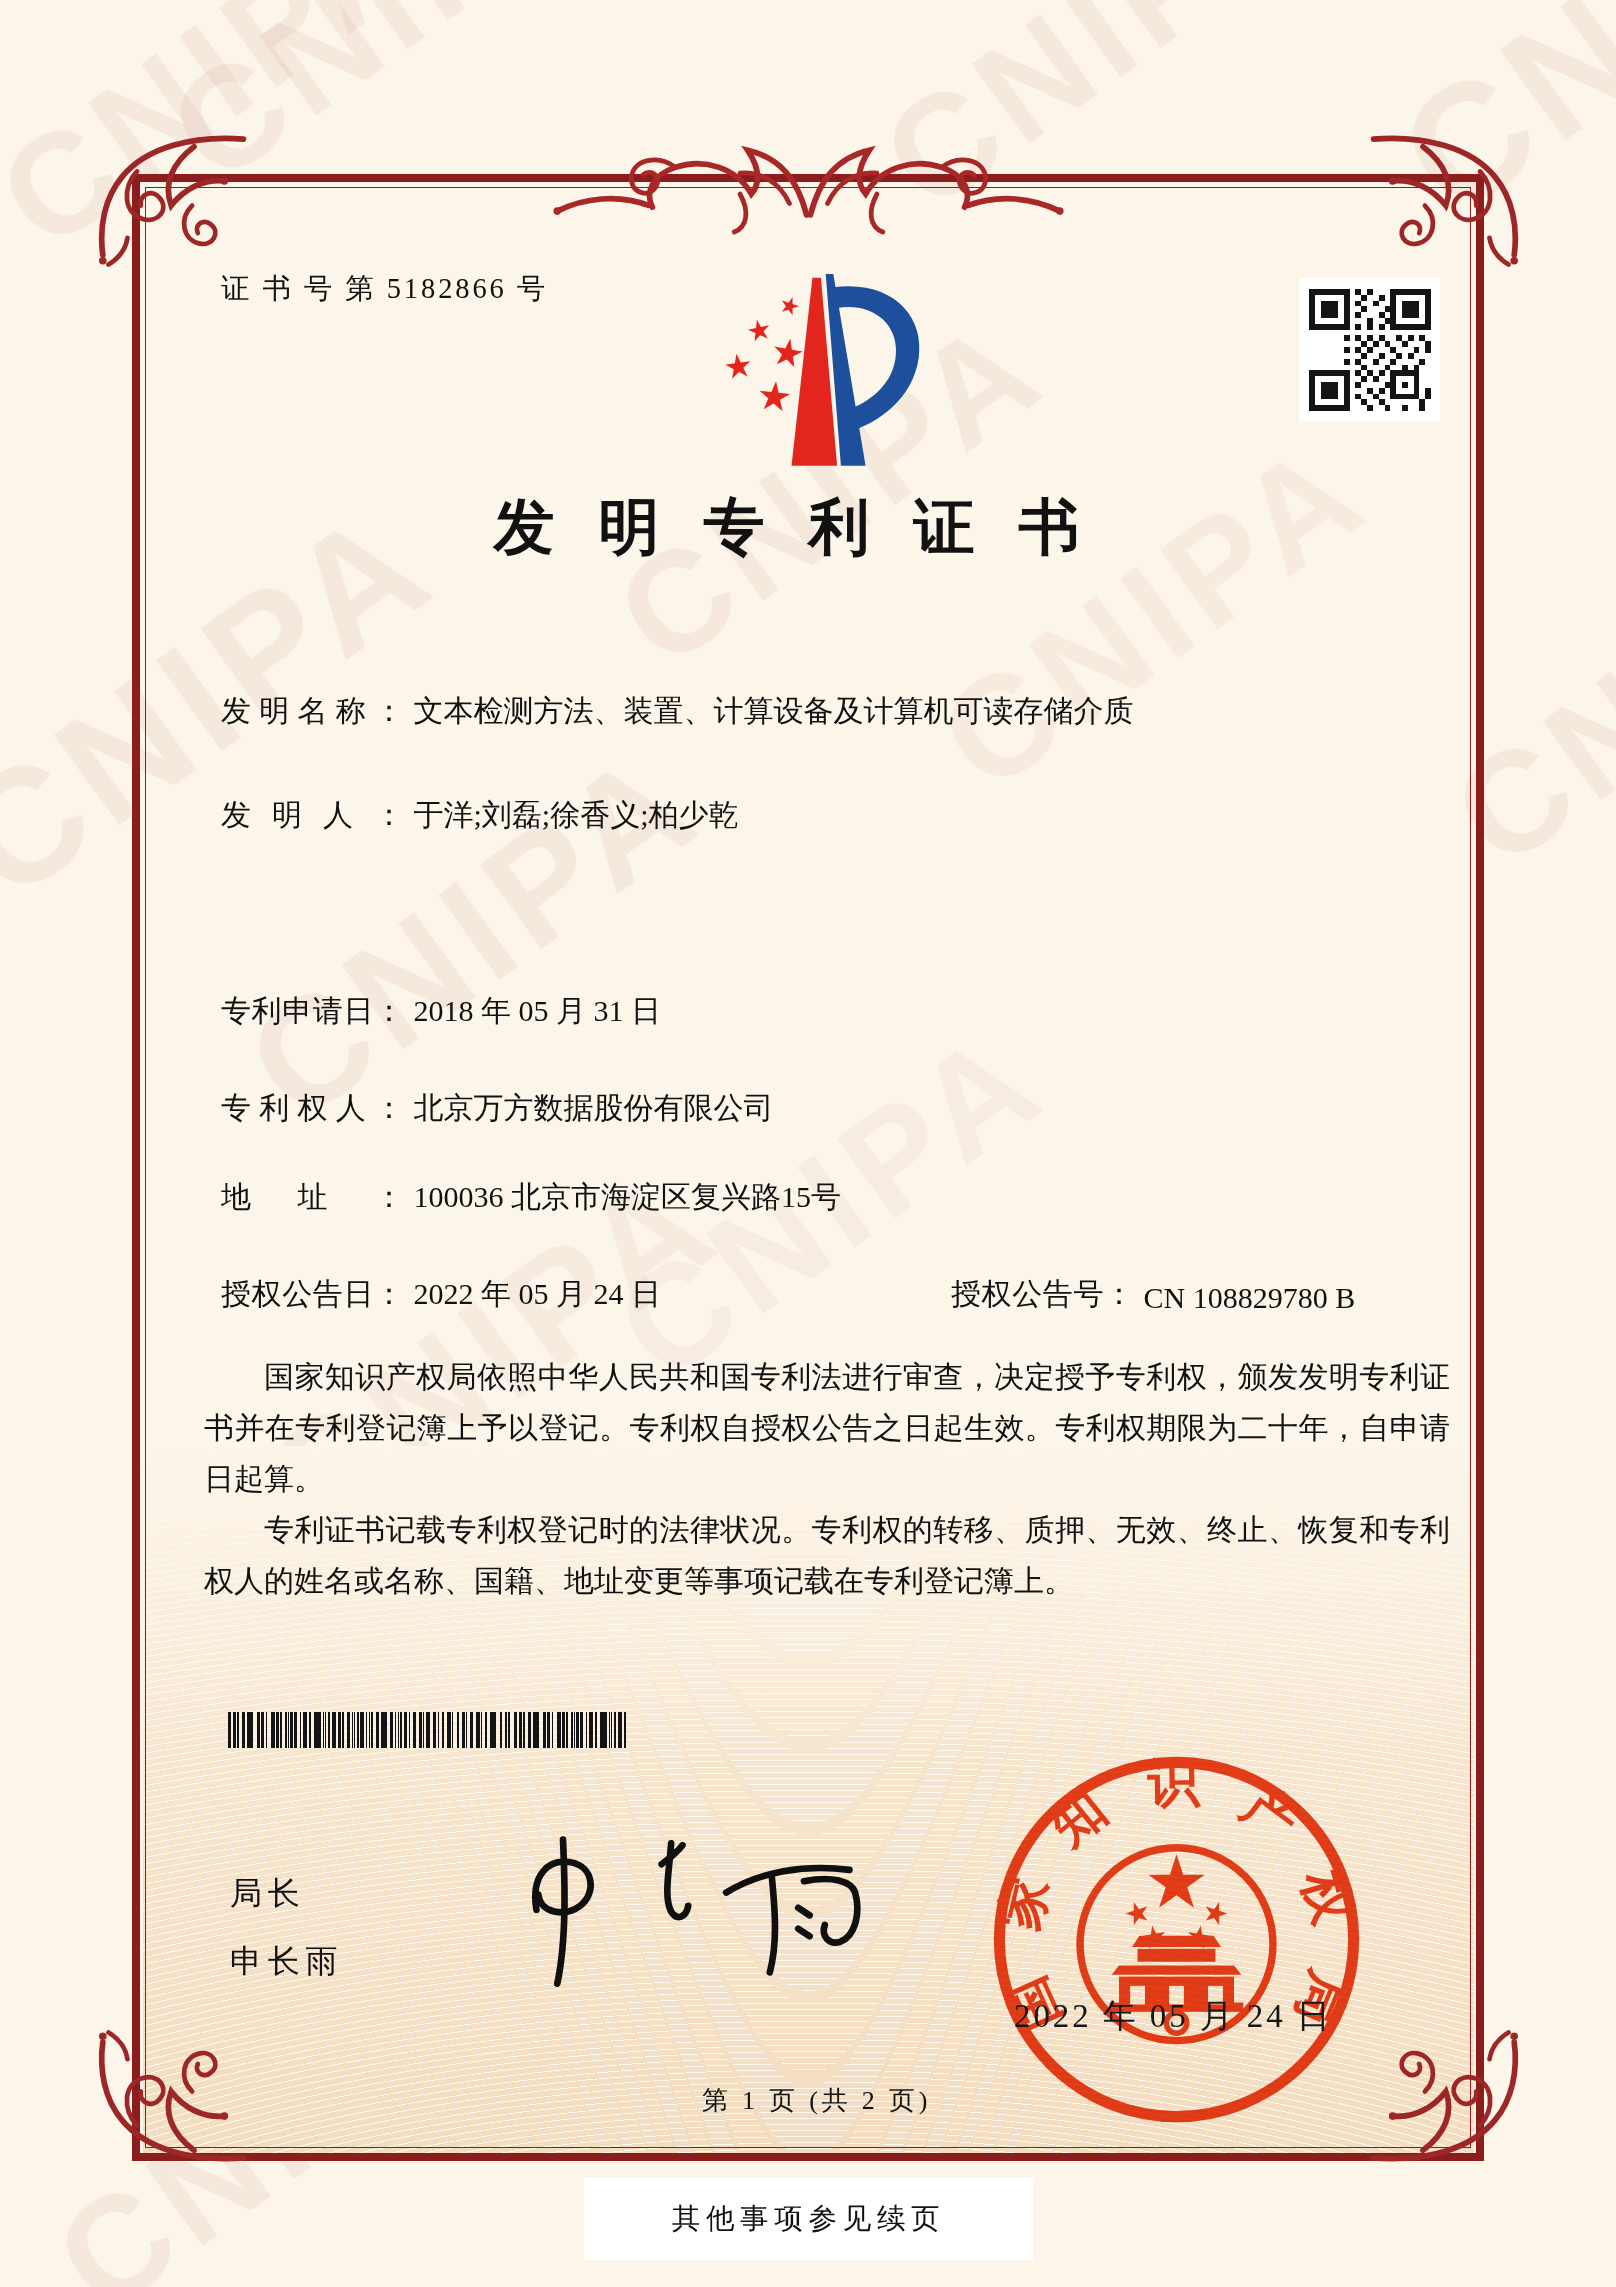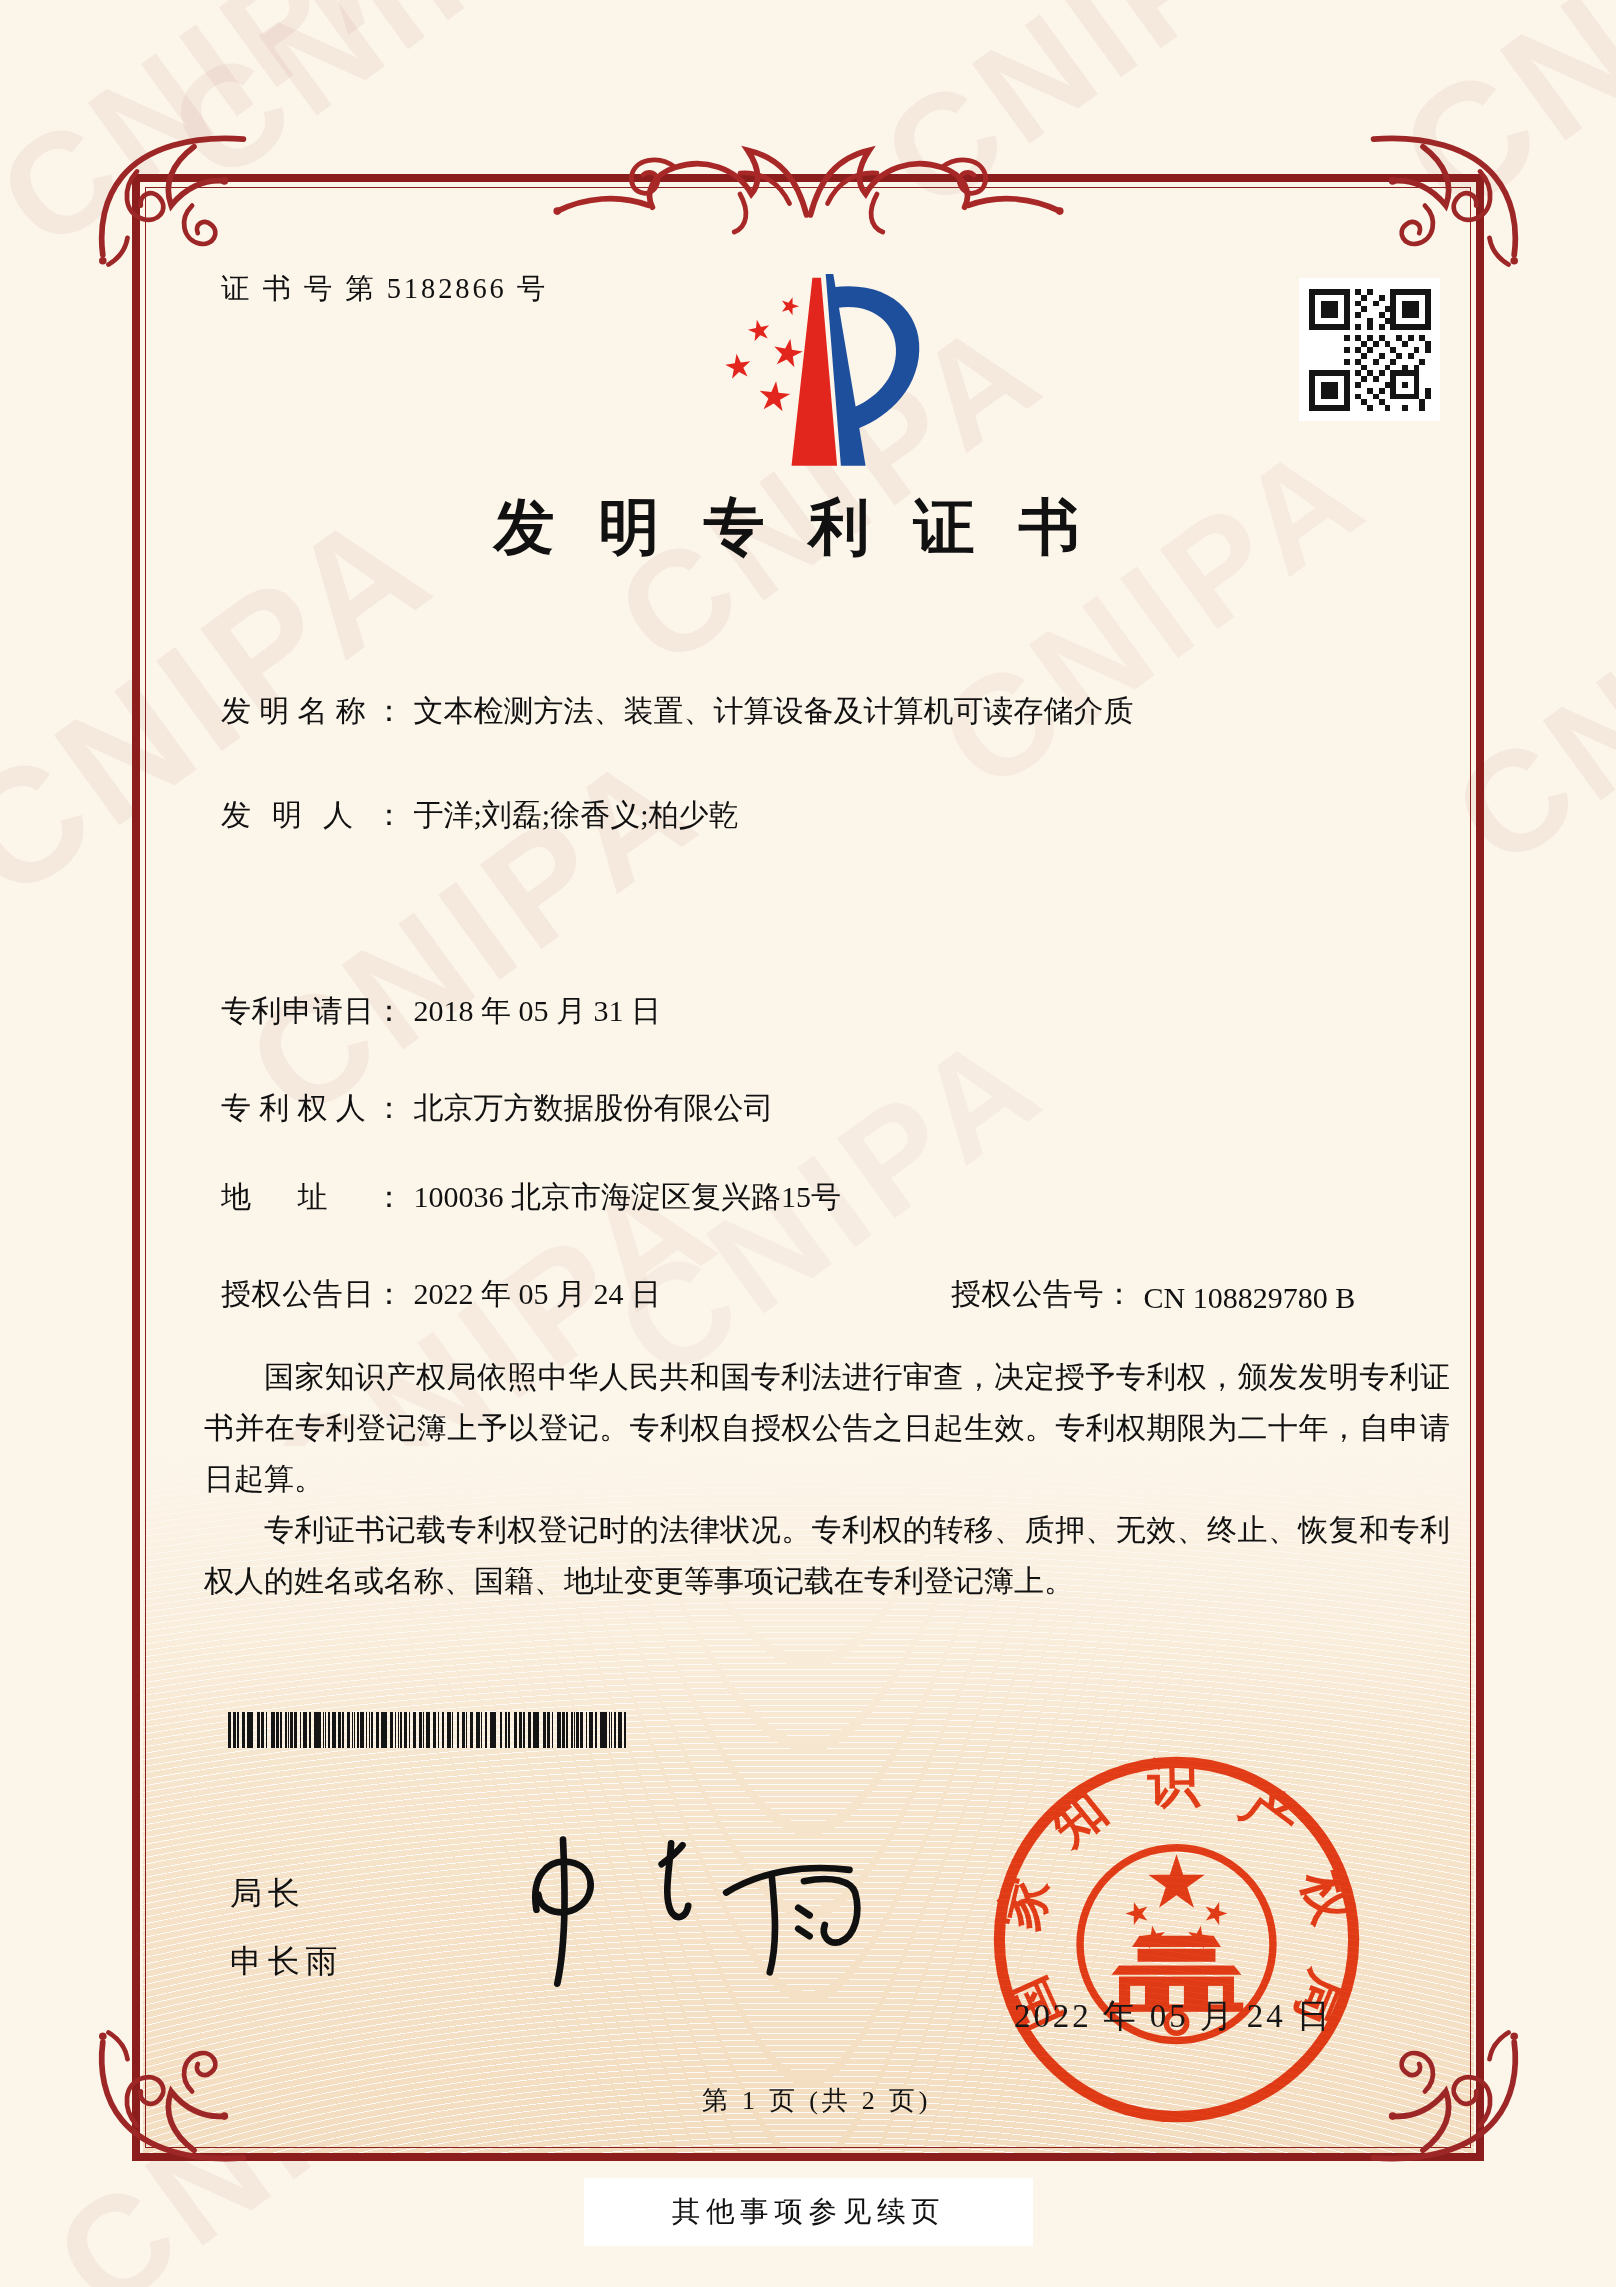--- a/index.html
+++ b/index.html
@@ -59,21 +59,21 @@
             font-family:"Liberation Sans","DejaVu Sans",sans-serif;font-weight:400;letter-spacing:5.7px;}
   .sig{position:absolute;left:502px;top:1830px;z-index:5;}
   .seal{position:absolute;left:991px;top:1754px;z-index:6;mix-blend-mode:multiply;opacity:.95;}
   .sealdate{position:absolute;left:1014px;top:1994px;font-size:33px;letter-spacing:2.9px;
             color:#161616;z-index:7;white-space:nowrap;}
 
   
   .pageinfo{position:absolute;left:16px;right:0;top:2083px;text-align:center;font-size:26px;
             letter-spacing:3.8px;z-index:5;}
   .notewrap{position:absolute;left:0;right:0;top:2178px;text-align:center;z-index:5;}
-  .note{display:inline-block;background:#fff;padding:15px 88px;font-size:28.5px;letter-spacing:5.7px;}
+  .note{display:inline-block;background:#fff;padding:22px 88px;font-size:28.5px;letter-spacing:5.7px;}
 </style>
 </head>
 <body>
 
 <div class="page">
 
   <svg width="0" height="0" style="position:absolute">
     <defs>
       <path id="star" d="M0,-1 L0.2245,-0.309 0.951,-0.309 0.363,0.118 0.588,0.809 0,0.382 -0.588,0.809 -0.363,0.118 -0.951,-0.309 -0.2245,-0.309 Z"></path>
       <g id="cornerOrn" fill="none" stroke="#9d2727" stroke-width="6" stroke-linecap="round">

